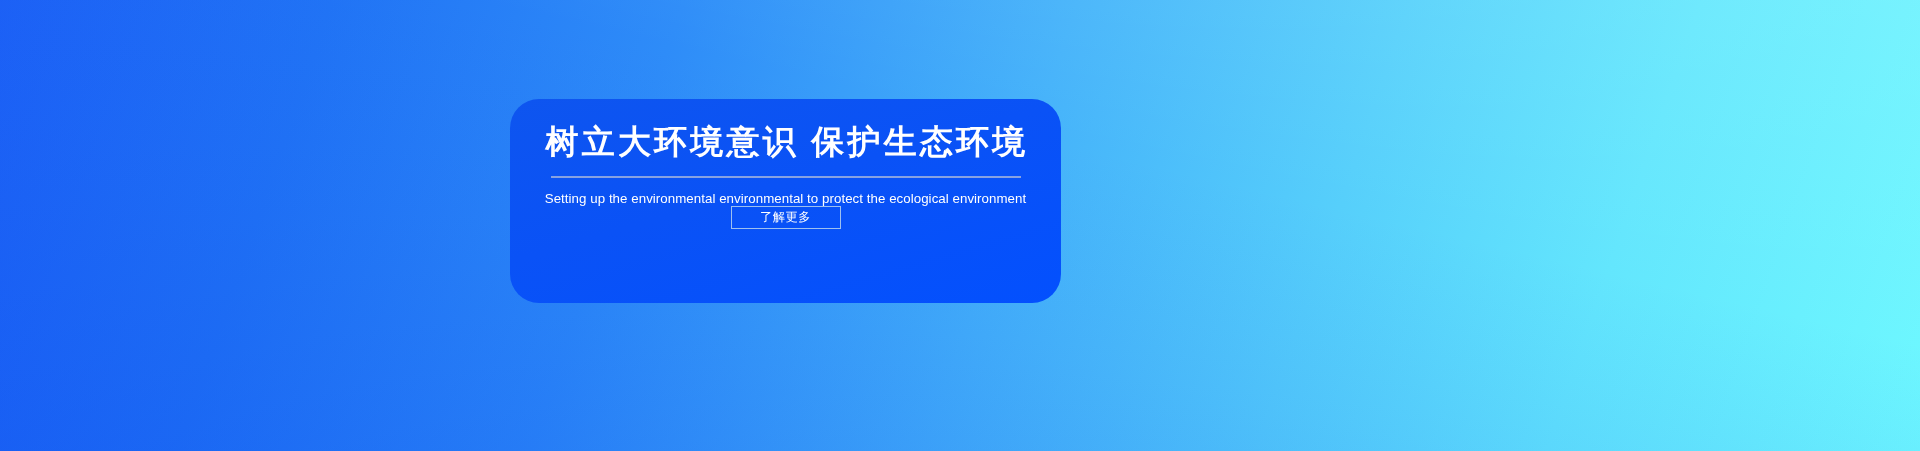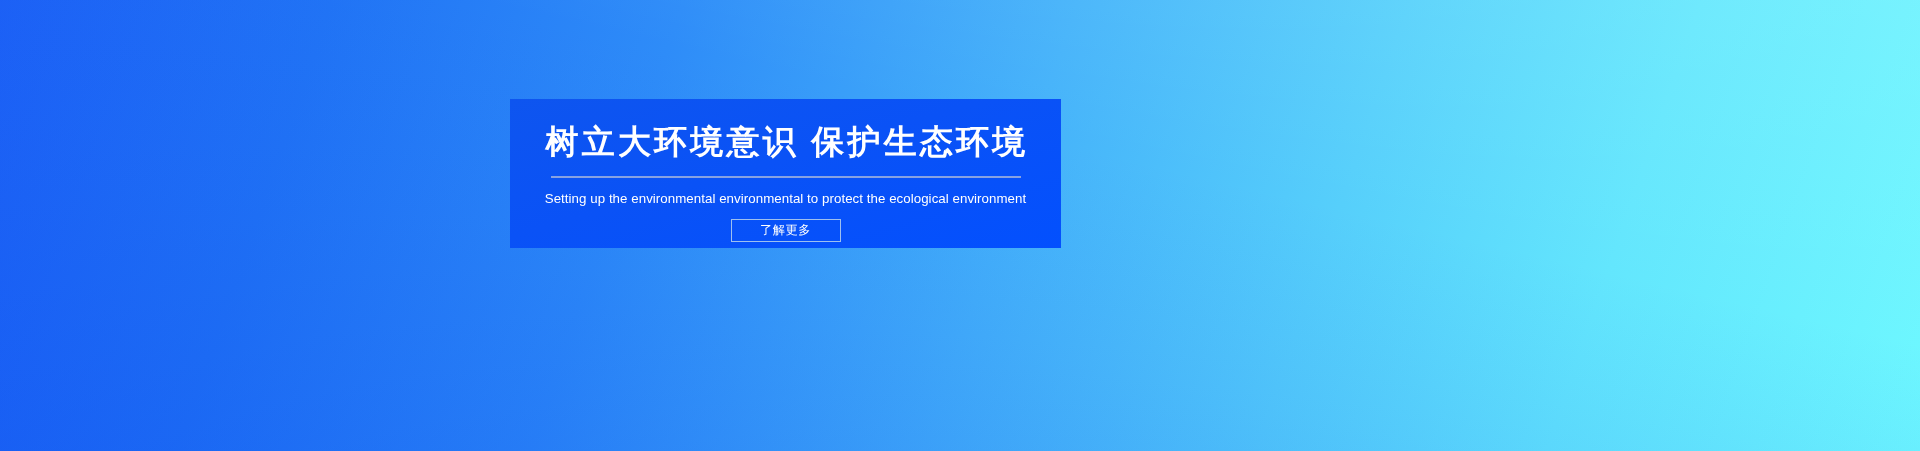--- a/index.html
+++ b/index.html
@@ -43,28 +43,29 @@
         rgba(190, 255, 255, 0.16) 100%);
     pointer-events: none;
   }
 
   
   #hero-card {
     position: absolute;
     left: 510px;
     top: 99px;
     width: 551px;
-    height: 149px;
+    height: 204px;
     box-sizing: border-box;
     background-image: linear-gradient(164deg, #0e55ef 0%, #0a52f6 45%, #0350fe 100%);
     display: flex;
     flex-direction: column;
     align-items: center;
     justify-content: flex-start;
     padding-top: 26px;
+    border-radius: 29px;
   }
 
   #hero-title {
     color: #ffffff;
     font-size: 33px;
     font-weight: bold;
     line-height: 1.05;
     letter-spacing: 3.2px;
     white-space: nowrap;
     text-align: center;
@@ -87,21 +88,20 @@
     font-size: 13.3px;
     font-weight: normal;
     letter-spacing: 0.05px;
     white-space: nowrap;
     text-align: center;
     margin: 0;
     padding-top: 13px;
   }
 
   #hero-cta {
-    margin-top: 13px;
     width: 110px;
     height: 23px;
     box-sizing: border-box;
     border: 1px solid #9ec0ef;
     background: transparent;
     color: #ffffff;
     font-size: 12.2px;
     font-family: Liberation Serif, serif;
     letter-spacing: 0.6px;
     line-height: 21px;

